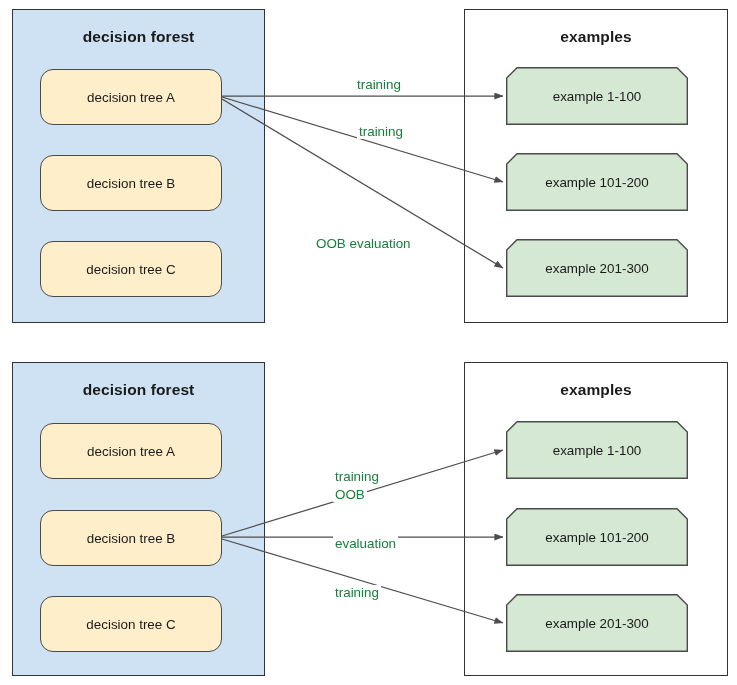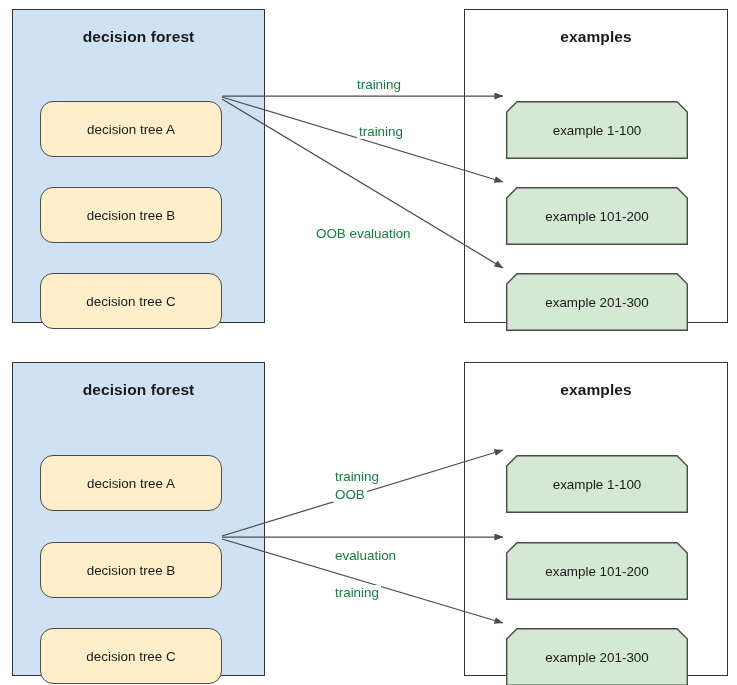--- a/index.html
+++ b/index.html
@@ -48,27 +48,25 @@
     position: absolute;
     box-sizing: border-box;
     background: #ffeeca;
     border: 1.4px solid #4a4a4a;
     border-radius: 13px;
     display: flex;
     align-items: center;
     justify-content: center;
     font-size: 13.4px;
     color: #1a1a1a;
-    margin-top: 32px;
   }
 
   
   .ex-wrap {
     position: absolute;
-    margin-top: 34px;
   }
   .ex-box {
     position: absolute;
     inset: 0;
   }
   .ex-box svg {
     display: block;
     width: 100%;
     height: 100%;
   }
@@ -220,22 +218,22 @@
 
     <line x1="222" y1="537" x2="503" y2="537" marker-end="url(#ah)"></line>
 
     <line x1="222" y1="539" x2="503" y2="623" marker-end="url(#ah)"></line>
   </svg>
 
   <div class="edge-label" style="left:355px; top:77px;">training</div>
 
   <div class="edge-label" style="left:357px; top:124px;">training</div>
 
-  <div class="edge-label" style="left:314px; top:226px;">OOB evaluation</div>
+  <div class="edge-label" style="left:314px; top:236px;">OOB evaluation</div>
 
   <div class="edge-label" style="left:333px; top:469px;">training</div>
 
   <div class="edge-label" style="left:333px; top:487px;">OOB</div>
-  <div class="edge-label" style="left:333px; top:548px;">evaluation</div>
+  <div class="edge-label" style="left:333px; top:536px;">evaluation</div>
 
   <div class="edge-label" style="left:333px; top:585px;">training</div>
 
 </div>
 
 </body></html>

